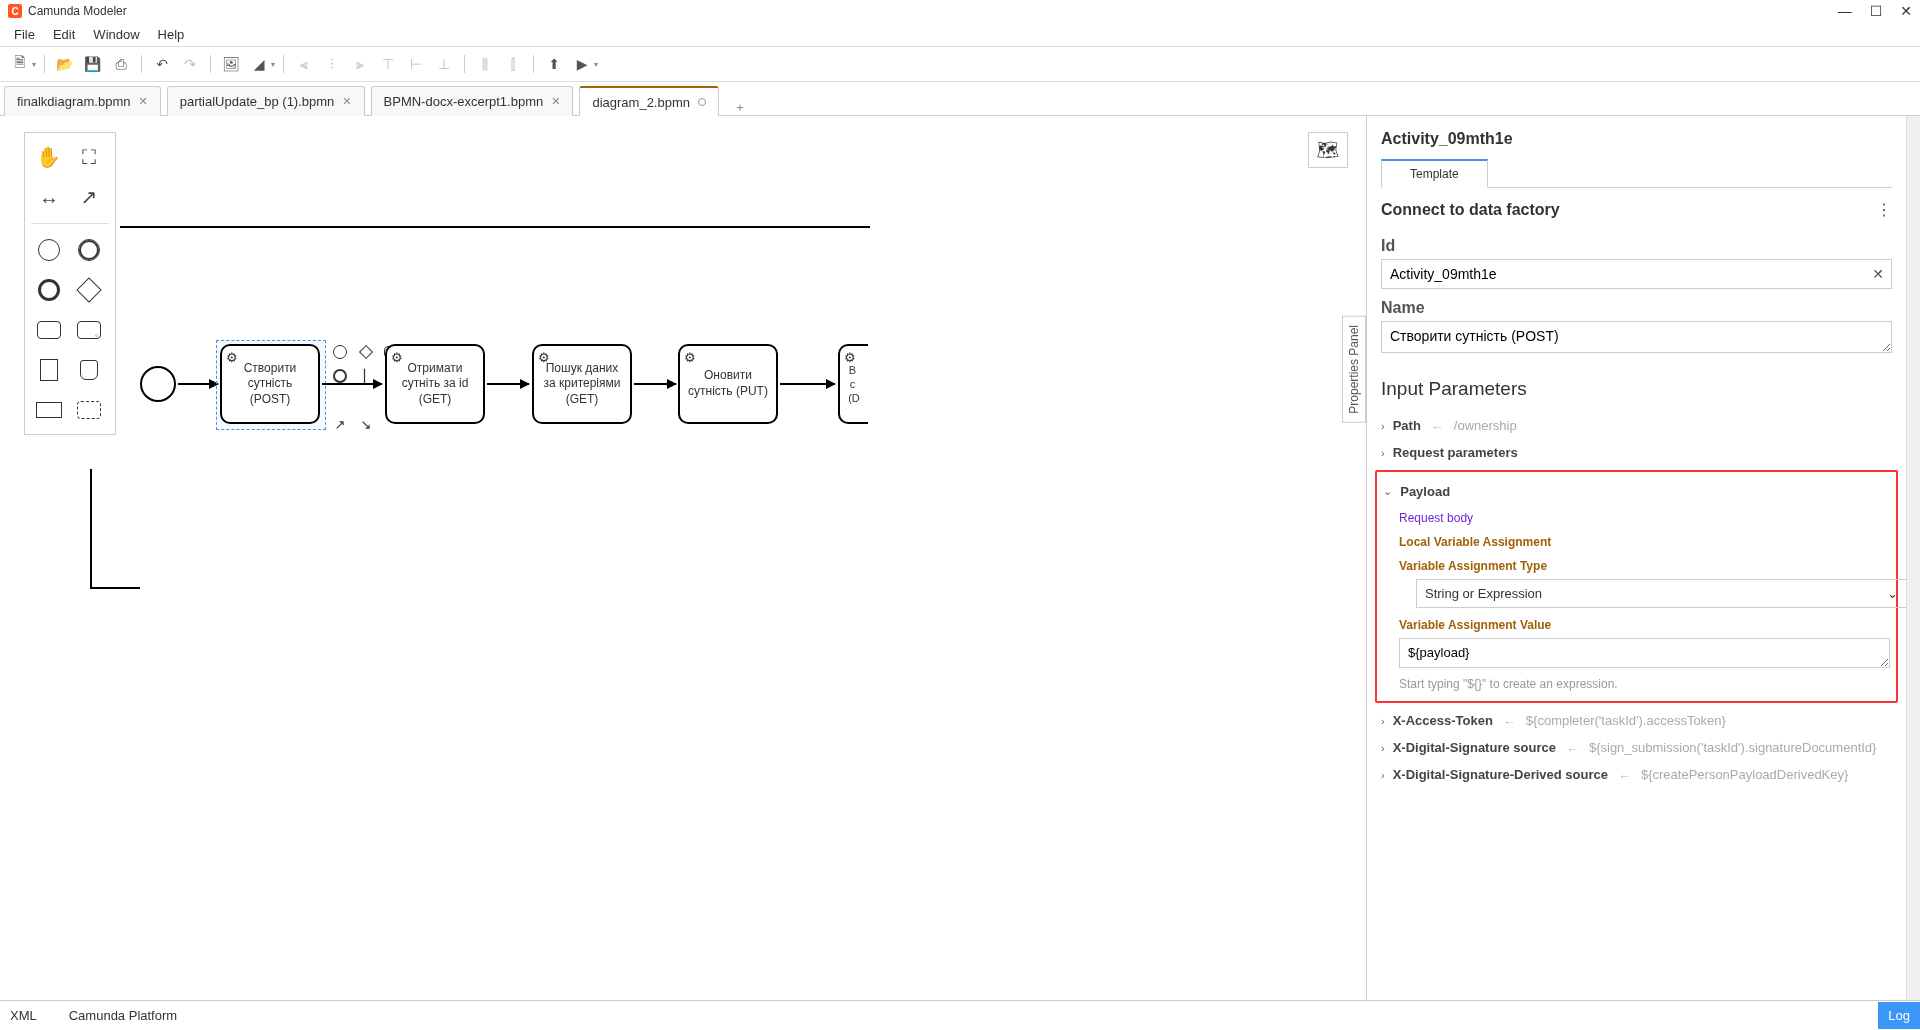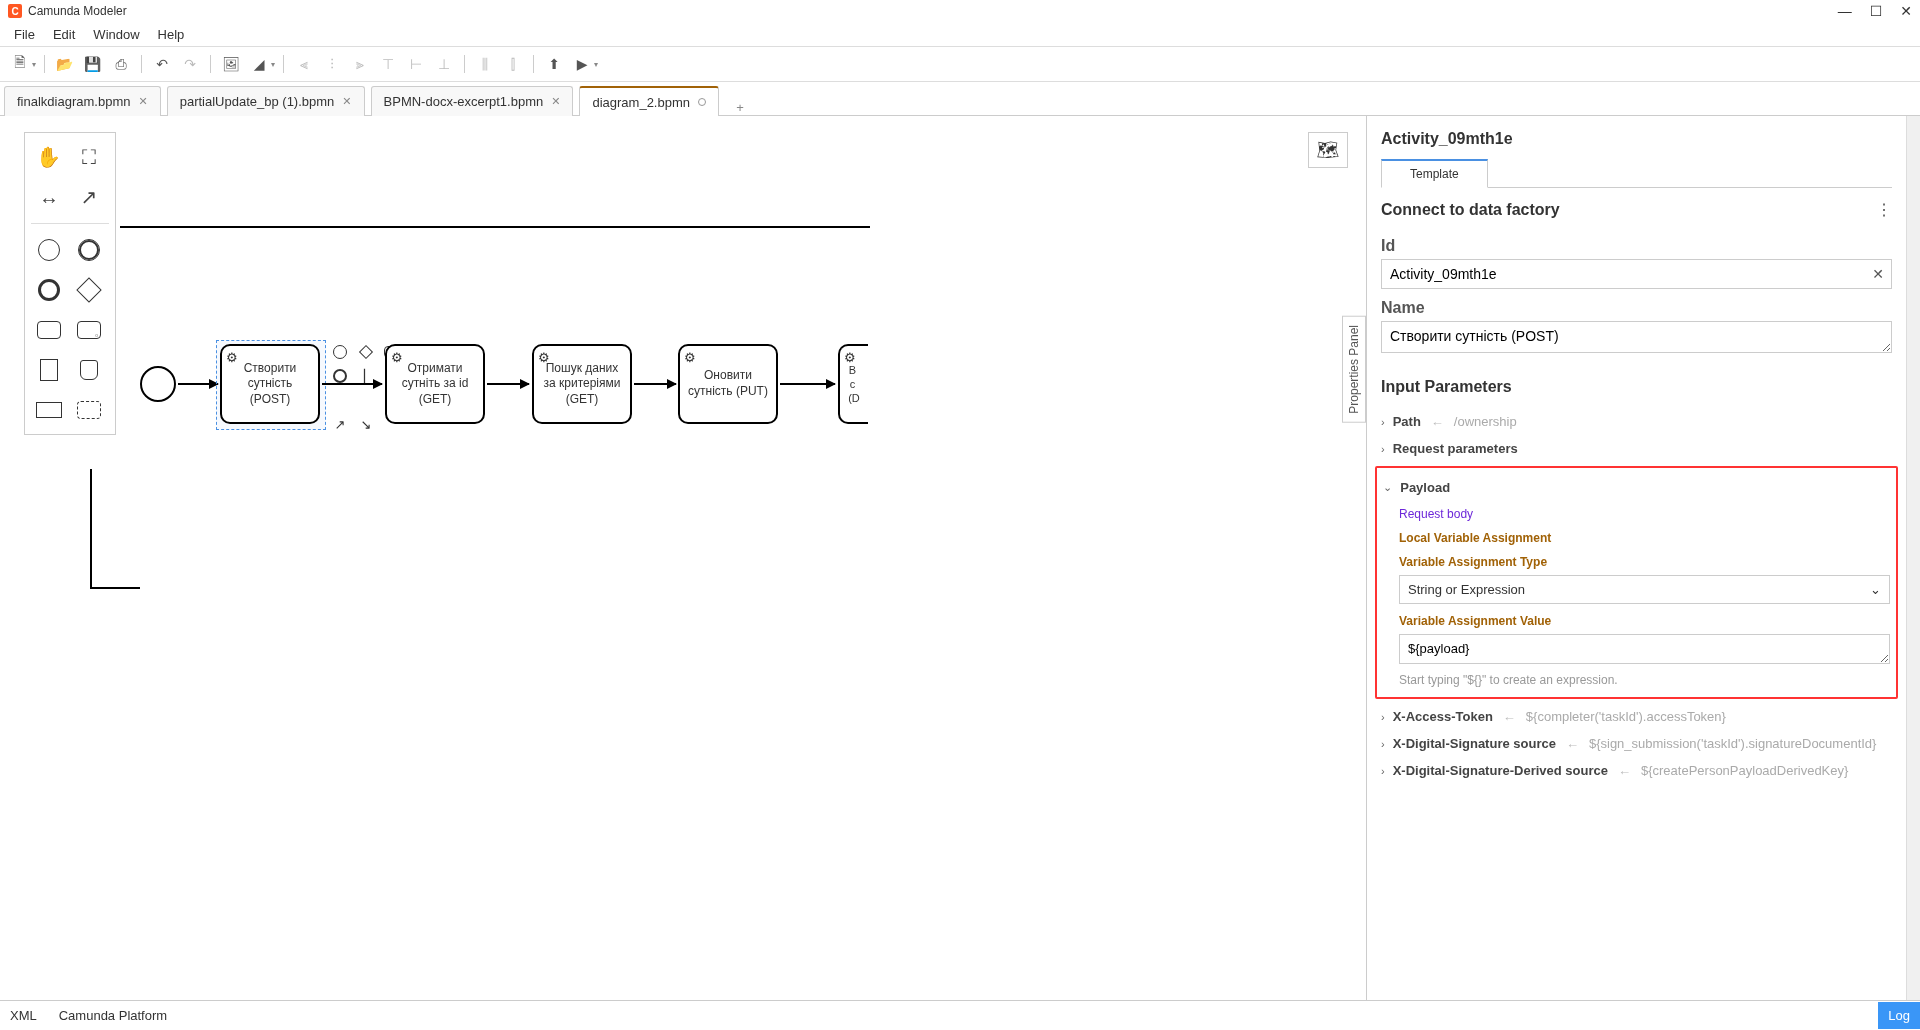--- a/index.html
+++ b/index.html
@@ -58,37 +58,37 @@
 .panel-title { font-size: 16px; font-weight: bold; margin-bottom: 10px; }
 .panel-tabs { border-bottom: 1px solid #ccc; display: flex; }
 .panel-tab { padding: 6px 28px; border: 1px solid #ccc; border-bottom: 1px solid #fff; position: relative; top: 1px; font-size: 12px; border-top: 2px solid #4a90e2; cursor: pointer; }
 .section-head { display: flex; justify-content: space-between; align-items: center; padding: 12px 0 8px; }
 .section-title { font-size: 16px; font-weight: bold; }
 .dots-icon { font-size: 16px; cursor: pointer; color: #555; }
 .field-label { font-size: 16px; color: #555; font-weight: bold; margin-top: 10px; margin-bottom: 4px; }
 .field-input { width: 100%; border: 1px solid #ccc; padding: 6px 8px; font-size: 14px; font-family: inherit; }
 .field-input-wrap { position: relative; }
 .field-clear { position: absolute; right: 8px; top: 50%; transform: translateY(-50%); cursor: pointer; font-size: 14px; color: #555; }
-.section-title2 { font-size: 16px; font-weight: bold; margin-top: 22px; margin-bottom: 12px; }
+.section-title2 { font-size: 19px; font-weight: normal; margin-top: 22px; margin-bottom: 12px; }
 .collapse-row { display: flex; align-items: center; gap: 8px; padding: 6px 0; font-size: 13px; cursor: pointer; }
 .collapse-caret { font-size: 11px; color: #666; }
 .collapse-label { font-weight: bold; color: #444; }
 .collapse-hint { color: #aaa; }
 .arrow-hint { color: #bbb; margin: 0 2px; }
 .payload-box { border: 2px solid #ff3333; margin: 4px -6px 4px -6px; padding: 6px 6px 10px 6px; border-radius: 2px; }
 .sub-label { font-size: 12px; color: #6d28d9; margin: 6px 0 4px 16px; }
 .bold-sub { font-size: 12px; font-weight: bold; color: #a16207; margin: 10px 0 6px 16px; }
 .toggle-row { display: flex; align-items: center; gap: 8px; margin-left: 16px; }
 .toggle { width: 42px; height: 22px; background: #3a96f7; border-radius: 11px; position: relative; cursor: pointer; }
 .toggle-knob { position: absolute; right: 2px; top: 2px; width: 18px; height: 18px; background: #fff; border-radius: 50%; }
-.select-input { width: calc(100% - 16px); border: 1px solid #ccc; padding: 6px 8px; font-size: 13px; margin-left: 16px; display: flex; justify-content: space-between; align-items: center; cursor: pointer; }
+.select-input { width: calc(100% - 16px); border: 1px solid #ccc; padding: 6px 8px; font-size: 13px; margin-left: 33px; display: flex; justify-content: space-between; align-items: center; cursor: pointer; }
 .textarea-input { width: calc(100% - 16px); border: 1px solid #ccc; padding: 6px 8px; font-size: 13px; margin-left: 16px; font-family: inherit; resize: vertical; height: 30px; }
 .help-text { font-size: 12px; color: #999; margin: 6px 0 0 16px; }
 .statusbar { height: 30px; border-top: 1px solid #ccc; display: flex; align-items: center; justify-content: space-between; padding: 0 0 0 10px; font-size: 13px; }
-.status-left { display: flex; gap: 22px; }
+.status-left { display: flex; gap: 32px; }
 .log-btn { background: #3a96f7; color: #fff; padding: 6px 10px; cursor: pointer; }
 .scrollbar-v { width: 14px; background: #f0f0f0; border-left: 1px solid #ddd; }
 </style>
 </head>
 <body>
 
 <div class="titlebar">
   <div class="titlebar-left">
     <div class="titlebar-logo">C</div>
     <span class="titlebar-title">Camunda Modeler</span>

